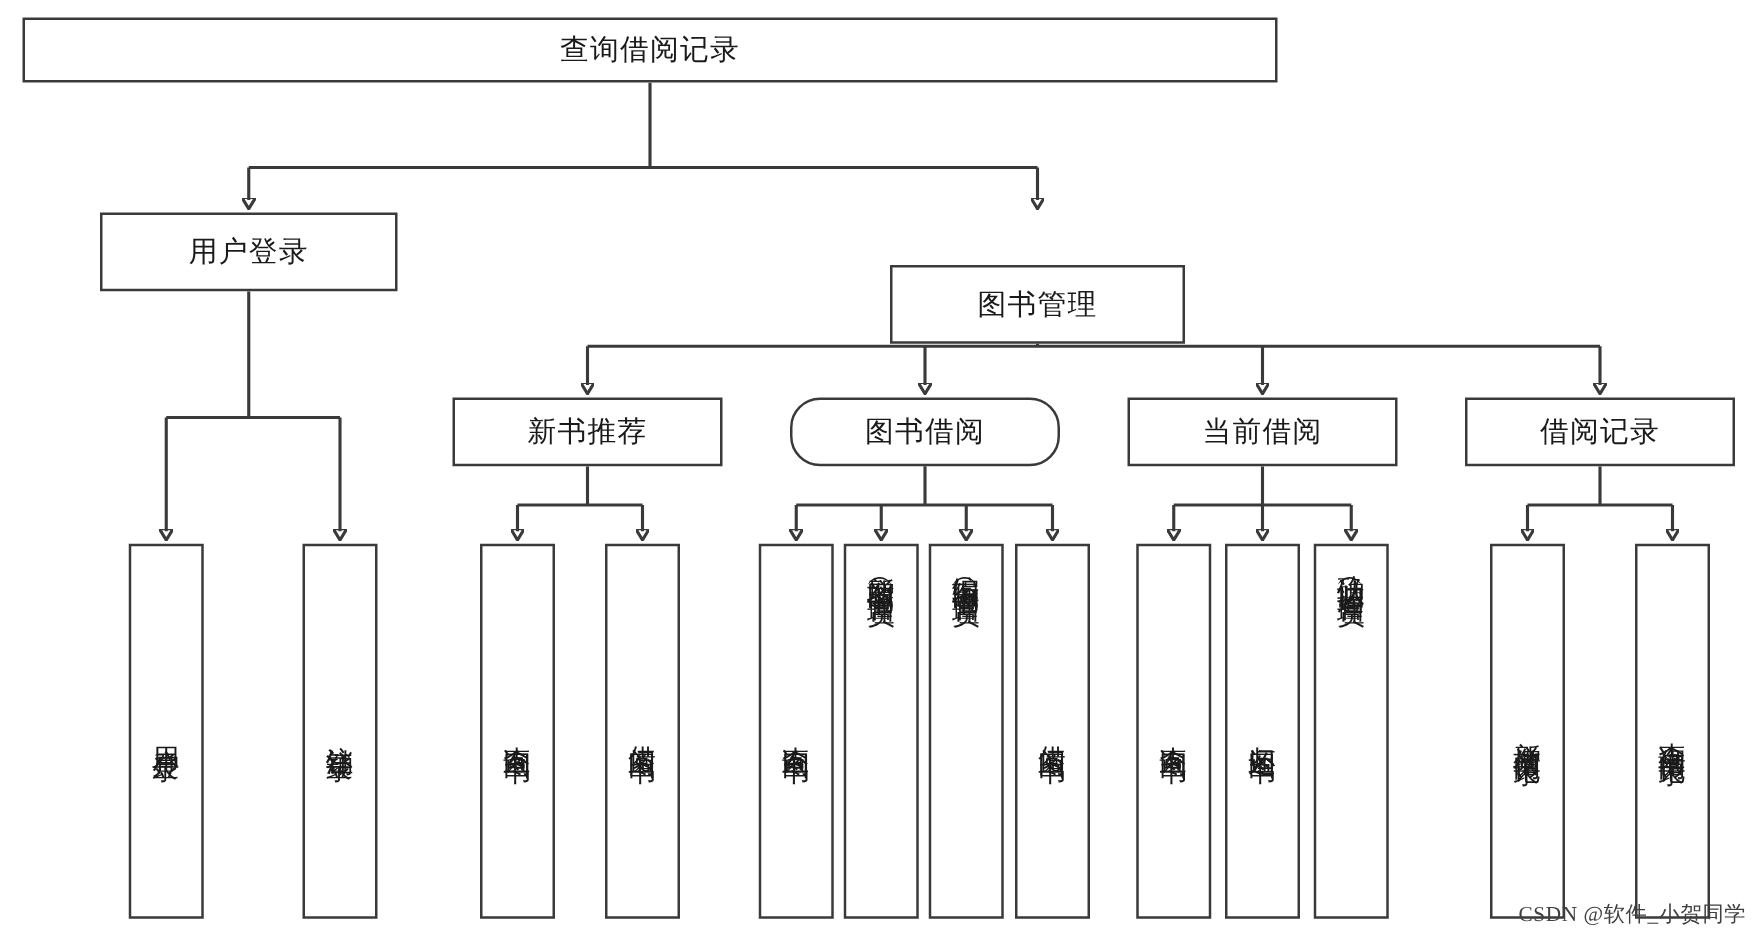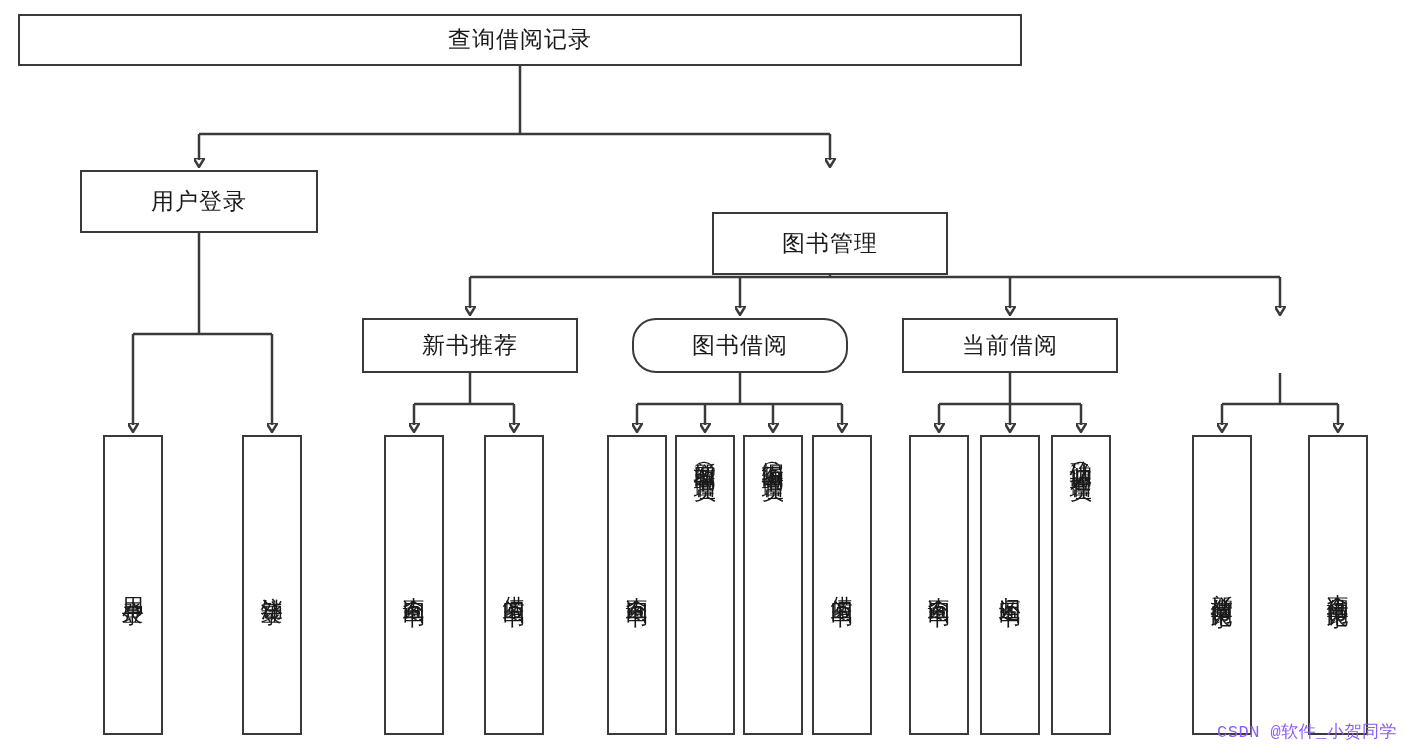--- a/index.html
+++ b/index.html
@@ -44,24 +44,24 @@
     text-orientation:inherit;
     white-space:nowrap;
   }
   svg#edges{position:absolute;left:0;top:0;width:1405px;height:747px;pointer-events:none;}
   svg#edges line, svg#edges path{stroke:#3a3a3a;stroke-width:2.5;fill:none;}
   .watermark{
     position:absolute;
     right:8px;
     bottom:4px;
     font-size:17px;
-    color:#8b5cf6;
+    color:#404040;
     letter-spacing:0.5px;
     white-space:nowrap;
-    font-family:Liberation Mono, monospace;
+    font-family:Liberation Serif, serif;
   }
 </style>
 </head>
 <body>
 
 <div id="diagram">
 
   <svg id="edges" viewBox="0 0 1405 747">
     <defs>
       <marker id="arrow" markerWidth="10" markerHeight="11" refX="2" refY="5.5" orient="auto" markerUnits="userSpaceOnUse">
@@ -123,20 +123,23 @@
 
   <div class="node horiz" style="left:362px;top:318px;width:216px;height:55px;">
     <span class="label">新书推荐</span>
   </div>
   <div class="node horiz" style="left:632px;top:318px;width:216px;height:55px;border-radius:24px;">
     <span class="label">图书借阅</span>
   </div>
   <div class="node horiz" style="left:902px;top:318px;width:216px;height:55px;">
     <span class="label">当前借阅</span>
   </div>
+  <div class="node horiz" style="left:1172px;top:318px;width:216px;height:55px;">
+    <span class="label">借阅记录</span>
+  </div>
 
   <div class="node vert" style="left:103px;top:435px;width:60px;height:300px;">
     <span class="label">用户登录</span>
   </div>
   <div class="node vert" style="left:242px;top:435px;width:60px;height:300px;">
     <span class="label">注销登录</span>
   </div>
 
   <div class="node vert" style="left:384px;top:435px;width:60px;height:300px;">
     <span class="label">查询图书</span>

